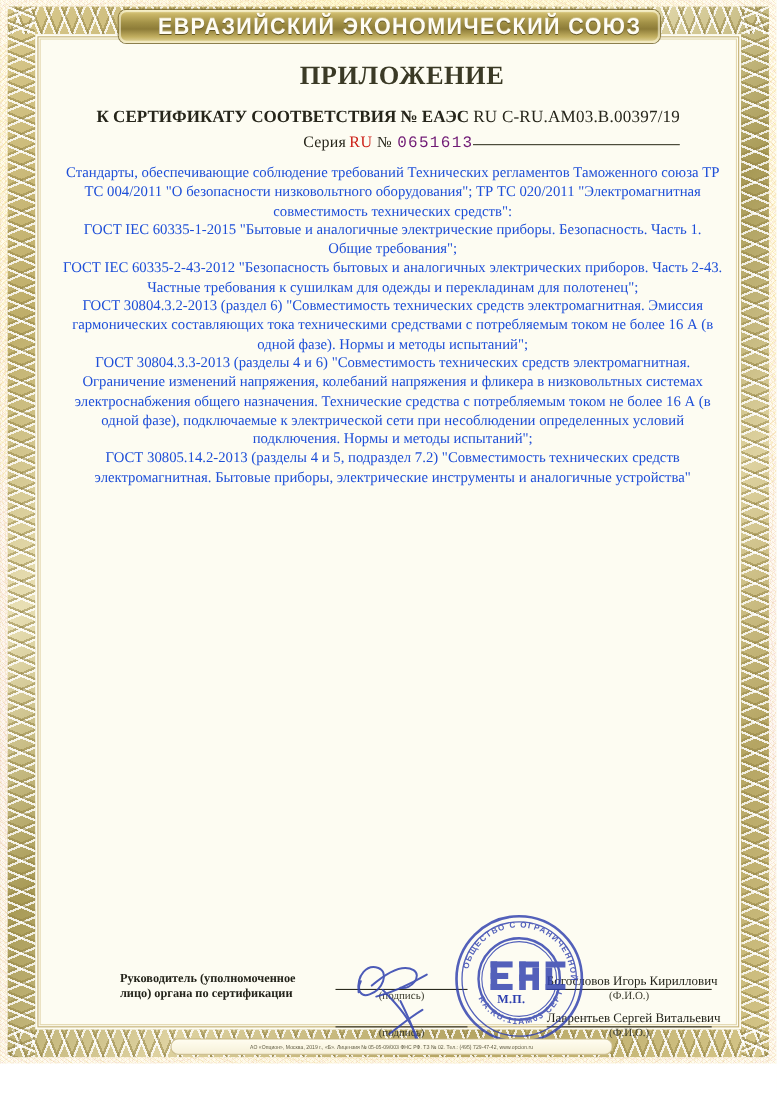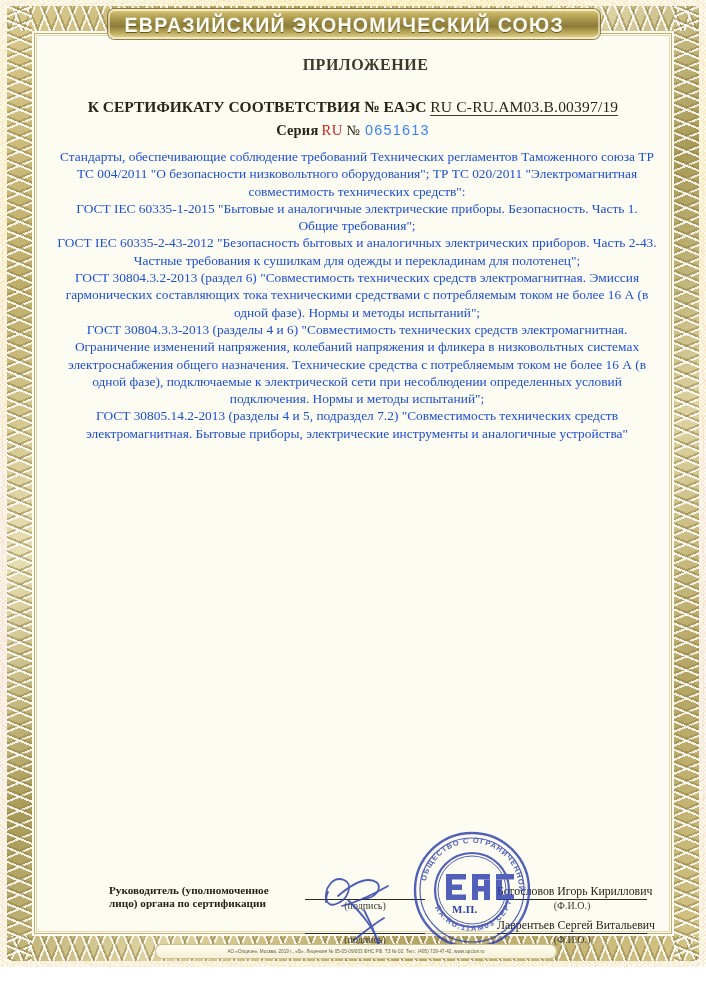--- a/index.html
+++ b/index.html
@@ -81,59 +81,59 @@
     position:absolute;left:36px;top:35px;right:36px;bottom:35px;
     border:1px solid rgba(206,186,120,.55);
   }
 
   
   .banner{
     position:absolute;left:108px;top:9px;width:492px;height:30px;
     border-radius:7px;
     background:linear-gradient(180deg,#efe4ac 0%,#cbb768 12%,#a08f45 40%,#8d7c38 58%,#c3b061 82%,#e7dba4 100%);
     box-shadow:0 0 0 1px rgba(120,104,48,.85), inset 0 0 0 2px rgba(255,252,228,.55);
-    display:flex;align-items:center;justify-content:flex-start;
+    display:flex;align-items:center;justify-content:flex-end;
     overflow:hidden;
   }
   .banner-text{
     font-family:"Liberation Sans","DejaVu Sans",sans-serif;
     font-weight:700;font-size:21px;line-height:1;
     letter-spacing:1.4px;
     color:#fffdf4;
     transform:scaleX(.93);
     text-shadow:0 1px 0 rgba(90,78,32,.9), 0 -1px 0 rgba(255,255,255,.25);
     white-space:nowrap;
   }
 
   
   .doc-title{
     position:absolute;left:0;right:0;top:56px;text-align:center;
-    font-size:16px;font-weight:700;letter-spacing:.5px;
+    font-size:24px;font-weight:700;letter-spacing:.5px;
     color:#3b3a26;
     padding-left:25px;
   }
   .cert-line{
     position:absolute;left:0;right:0;top:98px;text-align:center;
     font-size:15.5px;font-weight:700;white-space:nowrap;color:#26251a;
   }
   .cert-line .num{
     font-weight:400;letter-spacing:.2px;
-    border-bottom:1px solid #3a3a28;padding-bottom:0px;
+    border-bottom:1px solid #3a3a28;padding-bottom:16px;
   }
   .serial-line{
     position:absolute;left:0;right:0;top:122px;text-align:center;
     font-size:14.5px;color:#26251a;white-space:nowrap;
   }
-  .serial-line .lbl{letter-spacing:.2px;font-weight:bold;}
+  .serial-line .lbl{letter-spacing:.2px;}
   .serial-line .ru{
     color:#cc2018;font-weight:400;letter-spacing:.5px;margin:0 4px 0 3px;
   }
   .serial-line .nosign{font-size:14px;}
   .serial-line .digits{
-    color:#3b82f6;font-family:Liberation Sans, sans-serif;
+    color:#701a75;font-family:Liberation Mono, monospace;
     font-size:14.5px;letter-spacing:1.2px;margin-left:5px;margin-top:45px;
   }
 
   
   .body-text{
     position:absolute;left:57px;top:148px;width:600px;
     font-size:13.4px;line-height:17.3px;color:#1d4ed8;
     text-align:center;
   }
   .body-text p{margin:0;white-space:pre-wrap;}

